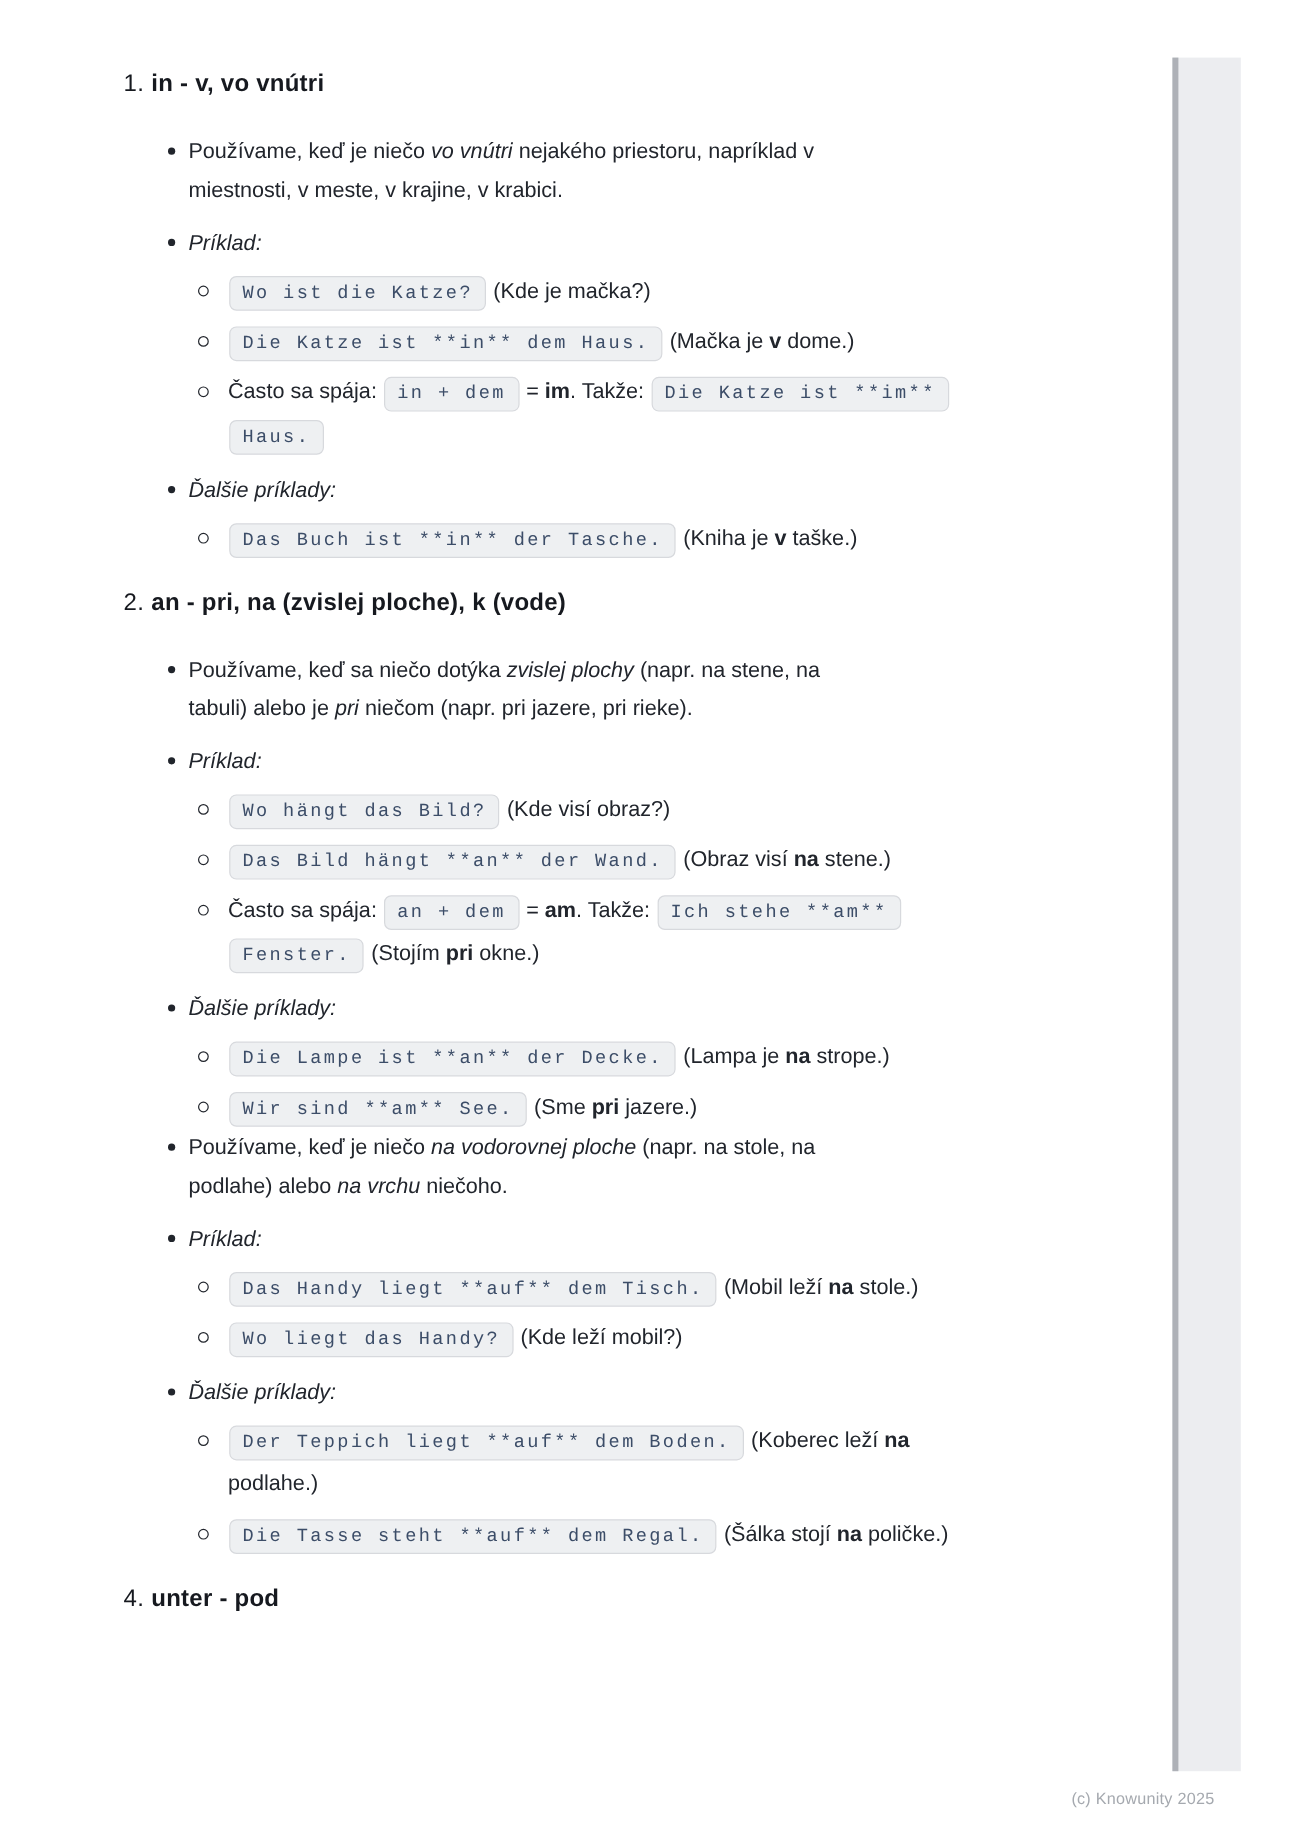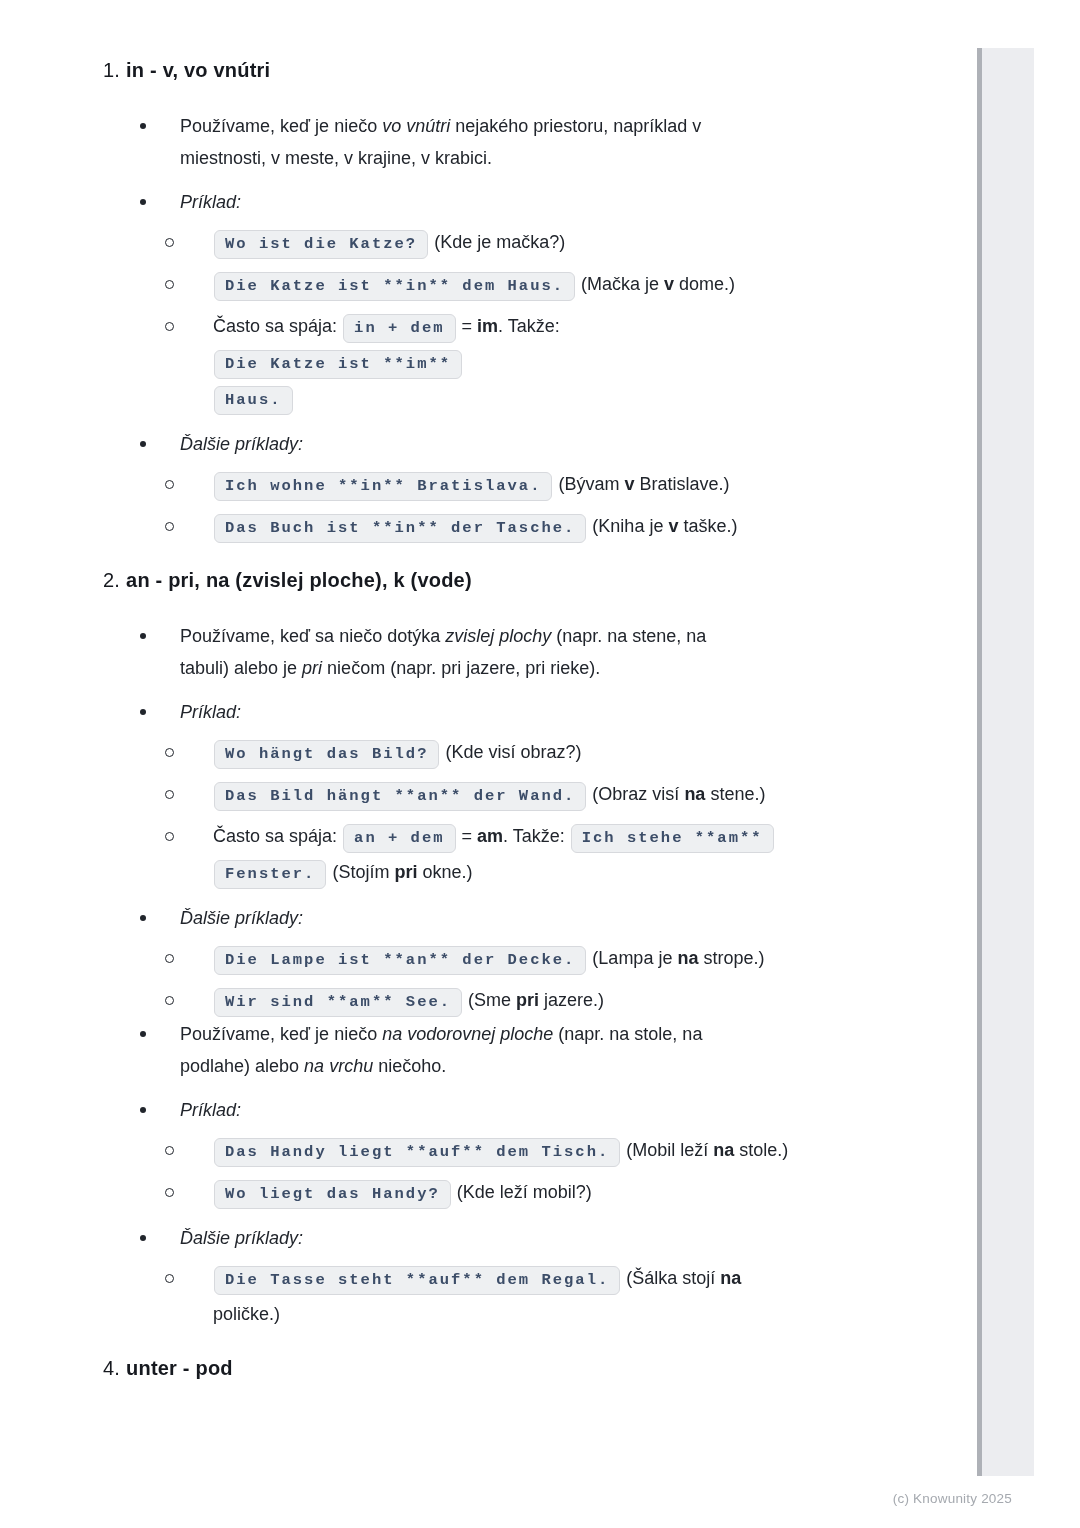--- a/index.html
+++ b/index.html
@@ -51,38 +51,37 @@
   .lvl2 > li {
     position: relative; padding-left: 33px; margin-top: 6px;
     line-height: 36px;
   }
   .marker-ring {
     position: absolute; left: 8px; top: 14px;
     width: 7px; height: 7px; border: 1.5px solid #21252c;
     border-radius: 50%; background: transparent;
   }
 
-  .li-body { display: block; margin-left: 23px; }
+  .li-body { display: block; }
 
   em { font-style: italic; }
   strong { font-weight: 700; }
 
   .chip {
     font-family: "Liberation Mono", "DejaVu Sans Mono", monospace;
     font-size: 15.5px; line-height: 1.3; letter-spacing: 2px;
     color: #3c4d68;
     background: #eef0f2;
     border: 1px solid #d7d9dd;
     border-radius: 6px;
     padding: 3px 10px 4px;
     white-space: pre;
     display: inline-block;
     vertical-align: baseline;
     margin: 0 1px;
-    font-weight: bold;
   }
 </style>
 </head>
 <body>
 
 <div class="page">
   <div class="scroll-strip"></div>
   <main class="content">
       <section class="doc-section">
         <h2 class="heading"><span class="h-num">1.</span><span class="h-title">in - v, vo vnútri</span></h2>
@@ -108,24 +107,20 @@
                 <div class="li-body"><span>Často sa spája: </span><code class="chip">in + dem</code><span> = </span><strong>im</strong><span>. Takže: </span><code class="chip">Die Katze ist **im**</code><br><code class="chip">Haus.</code></div>
               </li>
             </ul>
           </li>
           <li>
             <span class="marker-dot"></span>
             <div class="li-body"><em>Ďalšie príklady:</em></div>
             <ul class="lvl2">
               <li>
                 <span class="marker-ring"></span>
-                <div class="li-body"><code class="chip">Ich wohne **in** Bratislava.</code><span> (Bývam </span><strong>v</strong><span> Bratislave.)</span></div>
-              </li>
-              <li>
-                <span class="marker-ring"></span>
                 <div class="li-body"><code class="chip">Das Buch ist **in** der Tasche.</code><span> (Kniha je </span><strong>v</strong><span> taške.)</span></div>
               </li>
             </ul>
           </li>
         </ul>
       </section>
       <section class="doc-section">
         <h2 class="heading"><span class="h-num">2.</span><span class="h-title">an - pri, na (zvislej ploche), k (vode)</span></h2>
         <ul class="lvl1">
           <li>
@@ -183,20 +178,24 @@
               <li>
                 <span class="marker-ring"></span>
                 <div class="li-body"><code class="chip">Wo liegt das Handy?</code><span> (Kde leží mobil?)</span></div>
               </li>
             </ul>
           </li>
           <li>
             <span class="marker-dot"></span>
             <div class="li-body"><em>Ďalšie príklady:</em></div>
             <ul class="lvl2">
+              <li>
+                <span class="marker-ring"></span>
+                <div class="li-body"><code class="chip">Der Teppich liegt **auf** dem Boden.</code><span> (Koberec leží </span><strong>na</strong><br><span>podlahe.)</span></div>
+              </li>
               <li>
                 <span class="marker-ring"></span>
                 <div class="li-body"><code class="chip">Die Tasse steht **auf** dem Regal.</code><span> (Šálka stojí </span><strong>na</strong><span> poličke.)</span></div>
               </li>
             </ul>
           </li>
         </ul>
       </section>
       <section class="doc-section">
         <h2 class="heading"><span class="h-num">4.</span><span class="h-title">unter - pod</span></h2>

